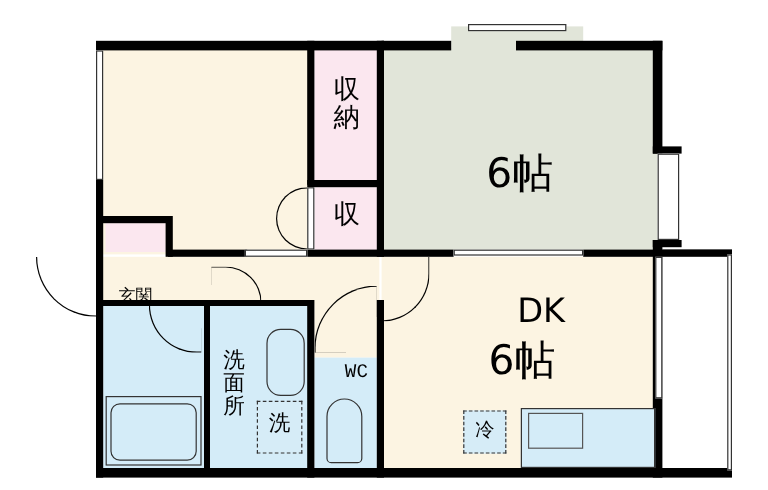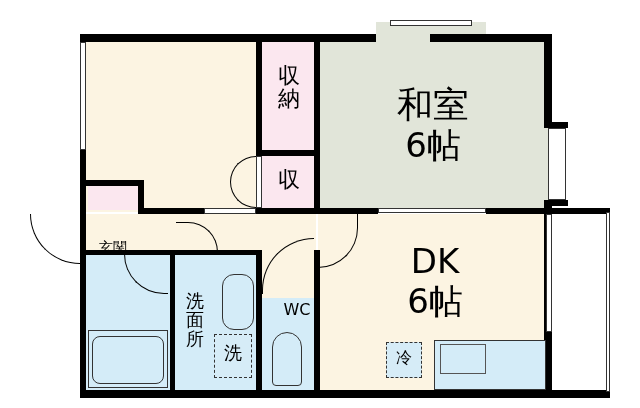--- a/index.html
+++ b/index.html
@@ -73,24 +73,23 @@
   <div class="r" style="left:222px;top:274px;width:32px;height:56px;border:1px solid #333;border-radius:12px;box-sizing:border-box;"></div>
   <div class="r" style="left:272px;top:332px;width:30px;height:54px;border:1px solid #333;border-radius:15px 15px 4px 4px;box-sizing:border-box;"></div>
   <div class="dash" style="left:214px;top:334px;width:38px;height:44px;"></div>
   <div class="dash" style="left:386px;top:342px;width:36px;height:36px;"></div>
   <div class="r" style="left:434px;top:340px;width:112px;height:50px;background:#d4ecf8;border:1px solid #333;box-sizing:border-box;"></div>
   <div class="r" style="left:440px;top:344px;width:46px;height:30px;border:1px solid #555;box-sizing:border-box;"></div>
 
   <div class="lbl" style="left:262px;top:64px;width:54px;font-size:22px;white-space:pre-line;">収
 納</div>
   <div class="lbl" style="left:262px;top:168px;width:54px;font-size:22px;">収</div>
-  <div class="lbl" style="left:368px;top:86px;width:130px;font-size:36px;">和室</div>
   <div class="lbl" style="left:368px;top:128px;width:130px;font-size:34px;">6帖</div>
   <div class="lbl" style="left:86px;top:240px;width:54px;font-size:14px;">玄関</div>
   <div class="lbl" style="left:178px;top:292px;width:34px;font-size:18px;white-space:pre-line;">洗
 面
 所</div>
   <div class="lbl" style="left:214px;top:344px;width:38px;font-size:18px;">洗</div>
-  <div class="lbl" style="left:262px;top:302px;width:70px;font-size:16px;">WC</div>
-  <div class="lbl" style="left:380px;top:244px;width:110px;font-size:34px;">DK</div>
+  <div class="lbl" style="left:262px;top:302px;width:70px;font-size:16px;font-family:Liberation Mono, monospace;">WC</div>
+  <div class="lbl" style="left:396px;top:244px;width:110px;font-size:28px;">DK</div>
   <div class="lbl" style="left:380px;top:284px;width:110px;font-size:34px;">6帖</div>
   <div class="lbl" style="left:386px;top:350px;width:36px;font-size:16px;">冷</div>
 </div>
 
 </body></html>

